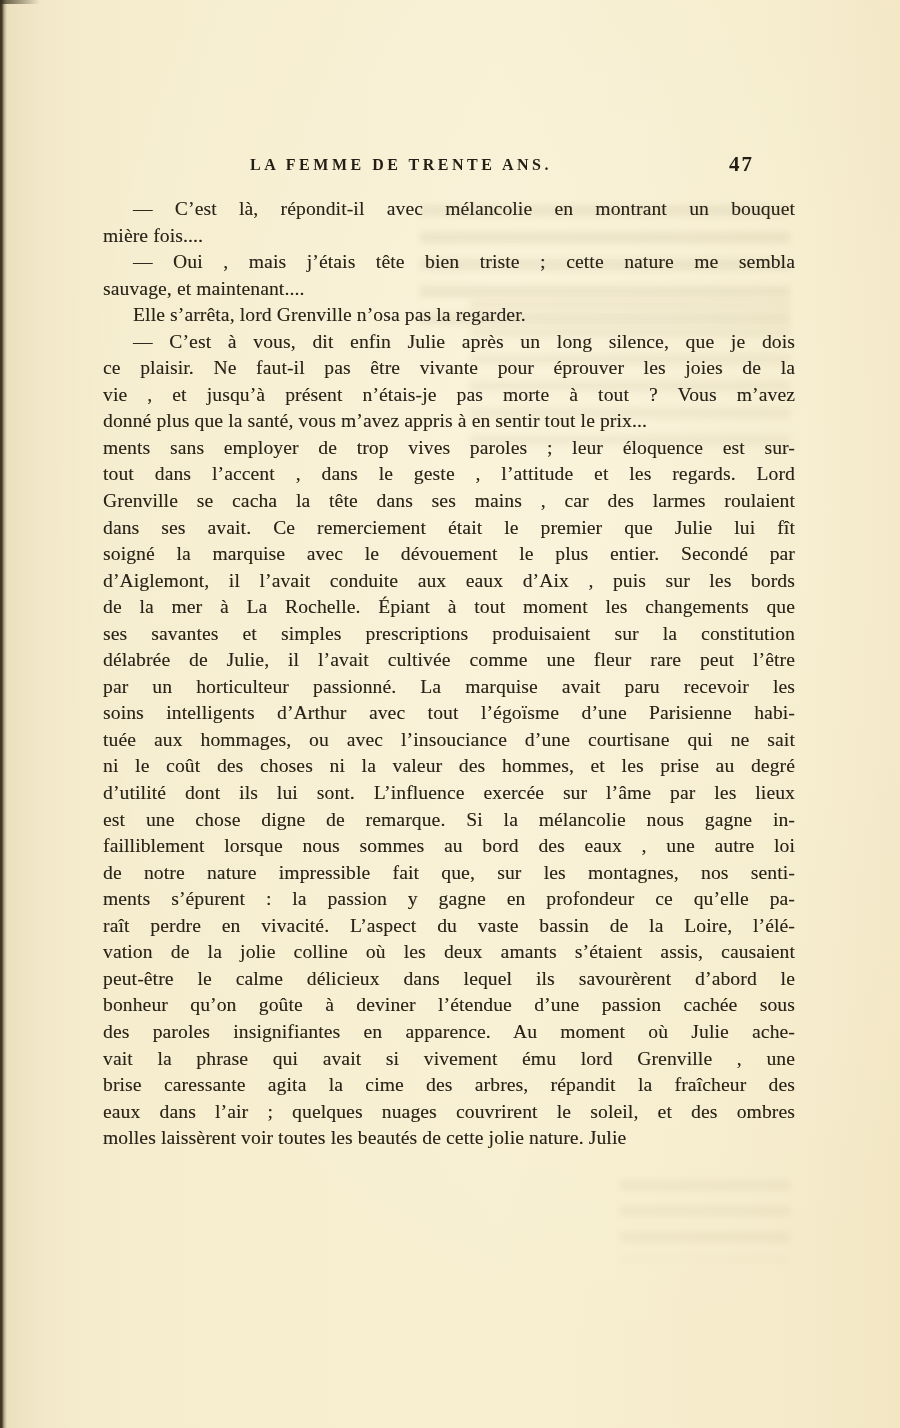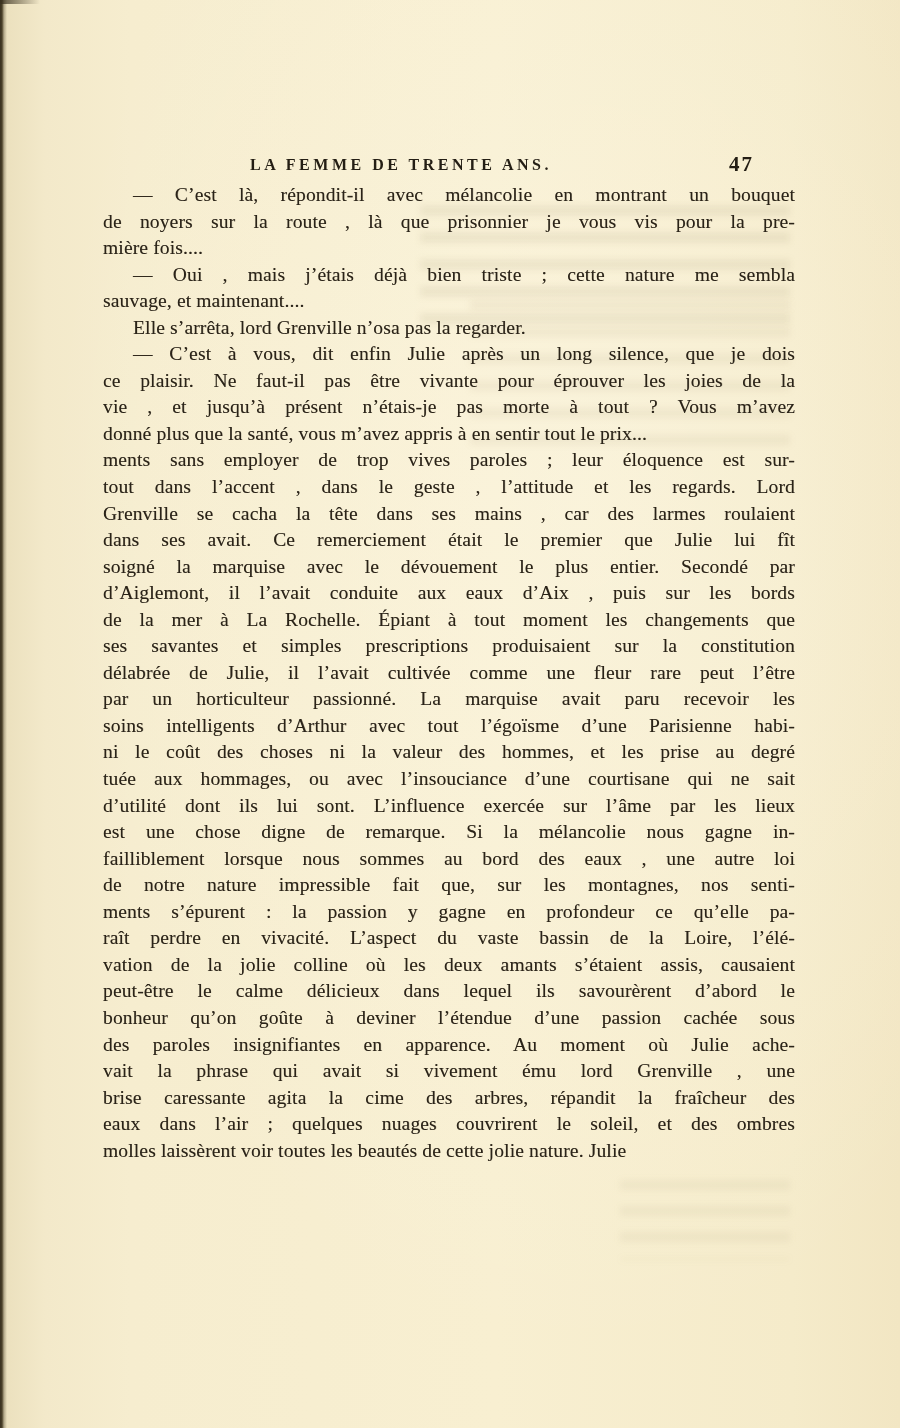--- a/index.html
+++ b/index.html
@@ -27,21 +27,21 @@
   .ghost { position: absolute; filter: blur(3px); pointer-events: none; }
   .g1 { left: 420px; top: 205px; width: 370px; height: 130px;
         background: repeating-linear-gradient(180deg, rgba(140,125,85,0.10) 0 11px, rgba(0,0,0,0) 11px 27px); }
   .g2 { left: 470px; top: 300px; width: 320px; height: 160px;
         background: repeating-linear-gradient(180deg, rgba(140,125,85,0.08) 0 10px, rgba(0,0,0,0) 10px 27px); }
   .g3 { left: 620px; top: 1180px; width: 170px; height: 80px;
         background: repeating-linear-gradient(180deg, rgba(140,125,85,0.07) 0 10px, rgba(0,0,0,0) 10px 26px); }
 
   .content { position: absolute; left: 103px; top: 156px; width: 692px; }
 
-  .running-header { position: relative; height: 26px; }
+  .running-header { position: relative; height: 26px; margin-bottom: 14px; }
   .header-title {
     text-align: center;
     padding-right: 96px;
     font-weight: bold;
     font-size: 16px;
     letter-spacing: 3.5px;
     color: #241e14;
   }
   .page-number {
     position: absolute; top: -4px; left: 626px; width: 46px;
@@ -79,25 +79,24 @@
 
   <div class="content">
     <div class="running-header">
       <div class="header-title">LA FEMME DE TRENTE ANS.</div>
       <div class="page-number">47</div>
     </div>
 
     <div class="text-block">
         <div class="paragraph">
           <div class="line first">— C’est là, répondit-il avec mélancolie en montrant un bouquet</div>
-          <div class="line">de noyers sur la route , là que prisonnier je vous vis pour la pre-</div>
           <div class="line last">mière fois....</div>
         </div>
         <div class="paragraph">
-          <div class="line first">— Oui , mais j’étais déjà bien triste ; cette nature me sembla</div>
+          <div class="line first">— Oui , mais j’étais tête bien triste ; cette nature me sembla</div>
           <div class="line last">sauvage, et maintenant....</div>
         </div>
         <div class="paragraph">
           <div class="line first last">Elle s’arrêta, lord Grenville n’osa pas la regarder.</div>
         </div>
         <div class="paragraph">
           <div class="line first">— C’est à vous, dit enfin Julie après un long silence, que je dois</div>
           <div class="line">ce plaisir. Ne faut-il pas être vivante pour éprouver les joies de la</div>
           <div class="line">vie , et jusqu’à présent n’étais-je pas morte à tout ? Vous m’avez</div>
           <div class="line last">donné plus que la santé, vous m’avez appris à en sentir tout le prix...</div>
@@ -107,22 +106,22 @@
           <div class="line">tout dans l’accent , dans le geste , l’attitude et les regards. Lord</div>
           <div class="line">Grenville se cacha la tête dans ses mains , car des larmes roulaient</div>
           <div class="line">dans ses avait. Ce remerciement était le premier que Julie lui fît</div>
           <div class="line">soigné la marquise avec le dévouement le plus entier. Secondé par</div>
           <div class="line">d’Aiglemont, il l’avait conduite aux eaux d’Aix , puis sur les bords</div>
           <div class="line">de la mer à La Rochelle. Épiant à tout moment les changements que</div>
           <div class="line">ses savantes et simples prescriptions produisaient sur la constitution</div>
           <div class="line">délabrée de Julie, il l’avait cultivée comme une fleur rare peut l’être</div>
           <div class="line">par un horticulteur passionné. La marquise avait paru recevoir les</div>
           <div class="line">soins intelligents d’Arthur avec tout l’égoïsme d’une Parisienne habi-</div>
+          <div class="line">tuée aux hommages, ou avec l’insouciance d’une courtisane qui ne sait</div>
           <div class="line">ni le coût des choses ni la valeur des hommes, et les prise au degré</div>
-          <div class="line">tuée aux hommages, ou avec l’insouciance d’une courtisane qui ne sait</div>
           <div class="line">d’utilité dont ils lui sont. L’influence exercée sur l’âme par les lieux</div>
           <div class="line">est une chose digne de remarque. Si la mélancolie nous gagne in-</div>
           <div class="line">failliblement lorsque nous sommes au bord des eaux , une autre loi</div>
           <div class="line">de notre nature impressible fait que, sur les montagnes, nos senti-</div>
           <div class="line">ments s’épurent : la passion y gagne en profondeur ce qu’elle pa-</div>
           <div class="line">raît perdre en vivacité. L’aspect du vaste bassin de la Loire, l’élé-</div>
           <div class="line">vation de la jolie colline où les deux amants s’étaient assis, causaient</div>
           <div class="line">peut-être le calme délicieux dans lequel ils savourèrent d’abord le</div>
           <div class="line">bonheur qu’on goûte à deviner l’étendue d’une passion cachée sous</div>
           <div class="line">des paroles insignifiantes en apparence. Au moment où Julie ache-</div>

